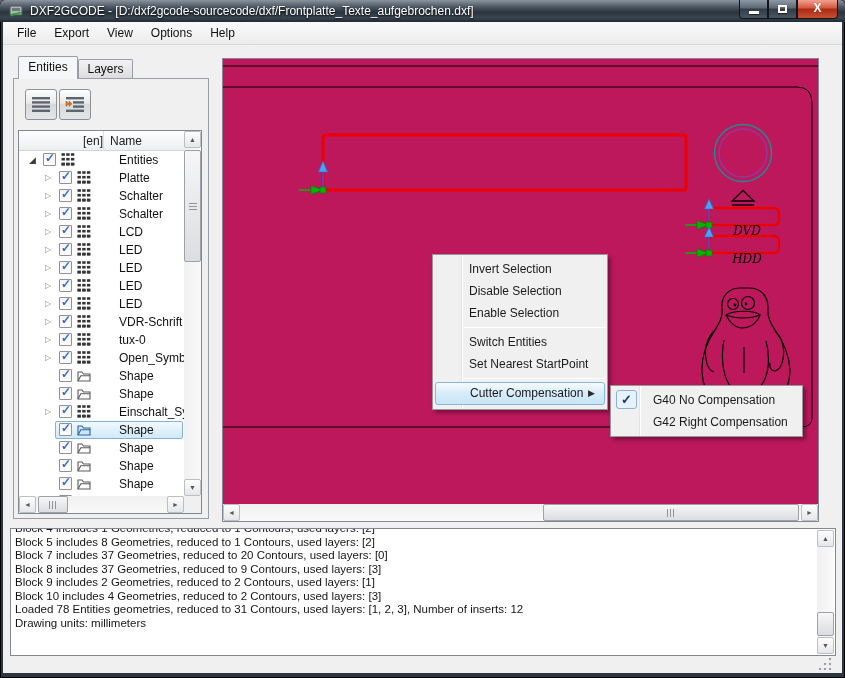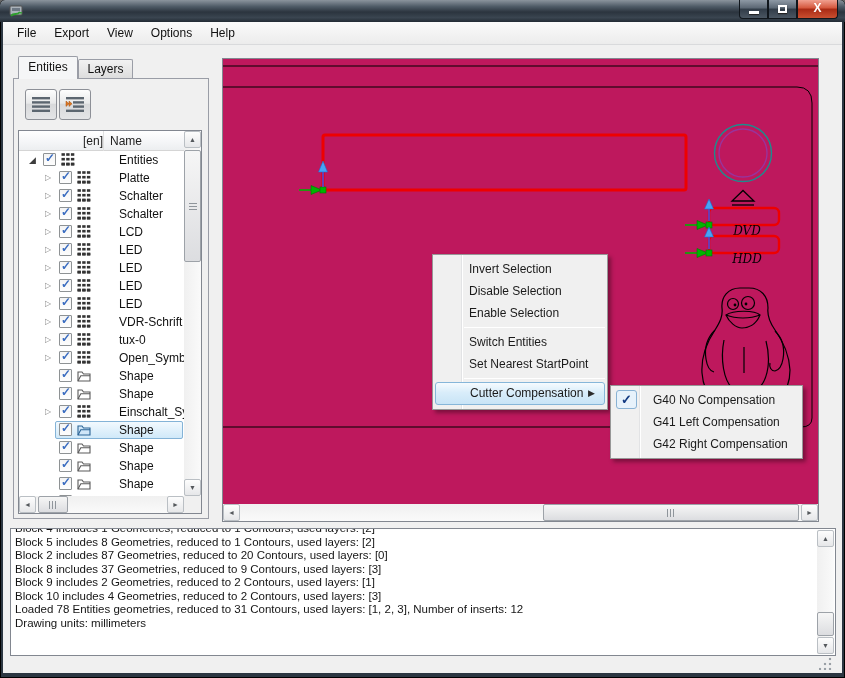--- a/index.html
+++ b/index.html
@@ -99,20 +99,21 @@
 
 <div class="window">
 
   <div class="titlebar">
     <svg class="appicon" viewBox="0 0 16 16">
       <rect x="2" y="3" width="12" height="9" rx="1" fill="#aab2ba" stroke="#555" stroke-width="1"></rect>
       <rect x="4" y="5" width="8" height="3" fill="#6d7884"></rect>
       <path d="M3,13 C6,9 9,13 12,9" stroke="#2e9e2e" stroke-width="2" fill="none"></path>
       <path d="M12,9 l2,0 -1,3 z" fill="#2e9e2e"></path>
     </svg>
+    <span class="title-text">DXF2GCODE - [D:/dxf2gcode-sourcecode/dxf/Frontplatte_Texte_aufgebrochen.dxf]</span>
     <div class="winbtns">
       <div class="winbtn first">
           <span class="minbar"></span>
         </div>
       <div class="winbtn">
           <span class="maxbox"></span>
         </div>
       <div class="winbtn close"><span>X</span></div>
     </div>
   </div>
@@ -610,30 +611,29 @@
         <div class="mitem">Enable Selection</div>
         <div class="msep"></div>
         <div class="mitem">Switch Entities</div>
         <div class="mitem">Set Nearest StartPoint</div>
         <div class="msep"></div>
         <div class="mitem hi">Cutter Compensation<span class="sub-arrow">▶</span></div>
       </div>
 
     <div class="popup smenu" id="smenu">
         <div class="mitem"><span class="mcheck">✓</span><span>G40 No Compensation</span></div>
-        <div class="mitem"><span>G41 Left Compensation</span></div>
         <div class="mitem"><span>G42 Right Compensation</span></div>
       </div>
 
     <div class="log">
       <div class="log-inner">
           <div class="log-lines" id="log-lines">
             <div>Block 4 includes 1 Geometries, reduced to 1 Contours, used layers: [2]</div>
             <div>Block 5 includes 8 Geometries, reduced to 1 Contours, used layers: [2]</div>
-            <div>Block 2 includes 87 Geometries, reduced to 20 Contours, used layers: [0]</div>
+            <div>Block 7 includes 37 Geometries, reduced to 20 Contours, used layers: [0]</div>
             <div>Block 8 includes 37 Geometries, reduced to 9 Contours, used layers: [3]</div>
             <div>Block 9 includes 2 Geometries, reduced to 2 Contours, used layers: [1]</div>
             <div>Block 10 includes 4 Geometries, reduced to 2 Contours, used layers: [3]</div>
             <div>Loaded 78 Entities geometries, reduced to 31 Contours, used layers: [1, 2, 3], Number of inserts: 12</div>
             <div>Drawing units: millimeters</div>
           </div>
         </div>
       <div class="sb" style="right:1px;top:1px;width:17px;bottom:1px;">
         <div class="sb-btn" style="top:0;left:0;">▲</div>
         <div class="sb-thumb" style="left:0;width:17px;top:82px;height:24px;"></div>

